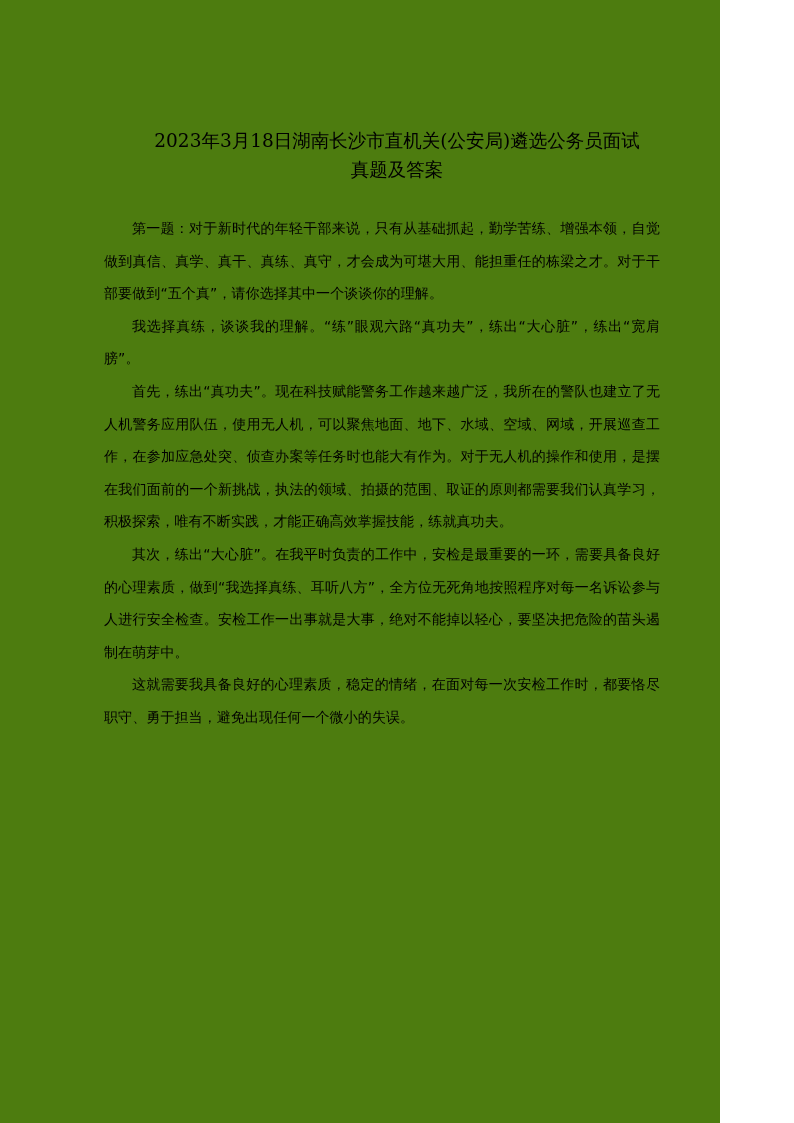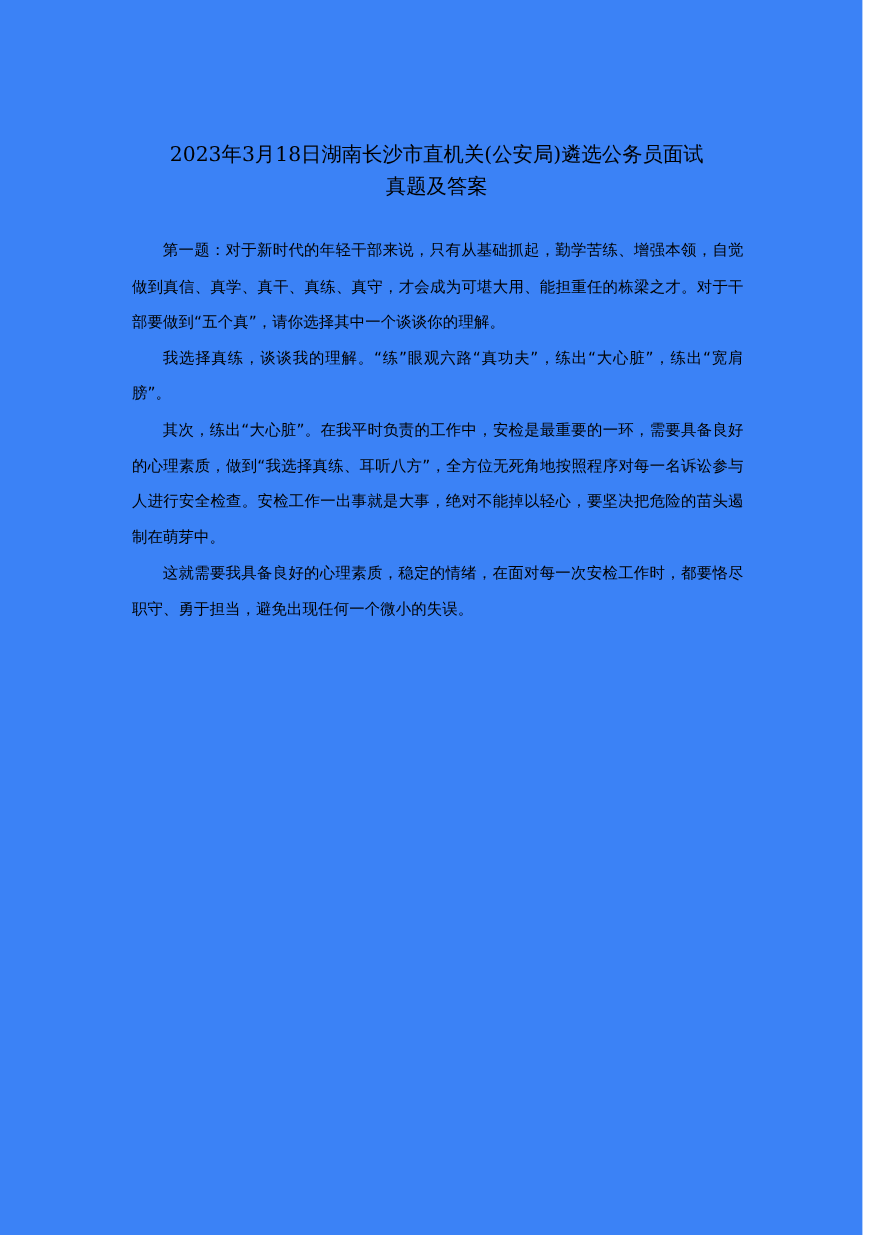--- a/index.html
+++ b/index.html
@@ -1,37 +1,38 @@
 <!DOCTYPE html>
 <html><head>
 <meta charset="utf-8">
 <style>
   html, body { margin: 0; padding: 0; background: #ffffff; }
   body { width: 794px; height: 1123px; position: relative; overflow: hidden; }
-  .page { position: absolute; left: 0; top: 0; width: 784px; height: 1123px; background: #3b82f6; }
+  .page { position: absolute; left: 0; top: 0; width: 720px; height: 1123px; background: #4d7c0f; }
   .title {
     position: absolute; left: 100px; width: 594px; top: 126px;
     text-align: center; font-family: "DejaVu Serif", serif;
     font-size: 18.5px; line-height: 29px; color: #000;
   }
   .body {
-    position: absolute; left: 120px; width: 556px; top: 212px;
+    position: absolute; left: 104px; width: 556px; top: 212px;
     font-family: "DejaVu Sans", sans-serif; font-size: 14px;
     line-height: 32.6px; color: #000; text-align: justify;
     letter-spacing: 0.1px;
   }
   .body p { margin: 0; text-indent: 28px; }
 </style>
 </head>
 <body>
 
 <div class="page">
   <div class="title">
     <div>2023年3月18日湖南长沙市直机关(公安局)遴选公务员面试</div>
     <div>真题及答案</div>
   </div>
   <div class="body">
     <p>第一题：对于新时代的年轻干部来说，只有从基础抓起，勤学苦练、增强本领，自觉做到真信、真学、真干、真练、真守，才会成为可堪大用、能担重任的栋梁之才。对于干部要做到“五个真”，请你选择其中一个谈谈你的理解。</p>
     <p>我选择真练，谈谈我的理解。“练”眼观六路“真功夫”，练出“大心脏”，练出“宽肩膀”。</p>
+    <p>首先，练出“真功夫”。现在科技赋能警务工作越来越广泛，我所在的警队也建立了无人机警务应用队伍，使用无人机，可以聚焦地面、地下、水域、空域、网域，开展巡查工作，在参加应急处突、侦查办案等任务时也能大有作为。对于无人机的操作和使用，是摆在我们面前的一个新挑战，执法的领域、拍摄的范围、取证的原则都需要我们认真学习，积极探索，唯有不断实践，才能正确高效掌握技能，练就真功夫。</p>
     <p>其次，练出“大心脏”。在我平时负责的工作中，安检是最重要的一环，需要具备良好的心理素质，做到“我选择真练、耳听八方”，全方位无死角地按照程序对每一名诉讼参与人进行安全检查。安检工作一出事就是大事，绝对不能掉以轻心，要坚决把危险的苗头遏制在萌芽中。</p>
     <p>这就需要我具备良好的心理素质，稳定的情绪，在面对每一次安检工作时，都要恪尽职守、勇于担当，避免出现任何一个微小的失误。</p>
   </div>
 </div>
 
 </body></html>

